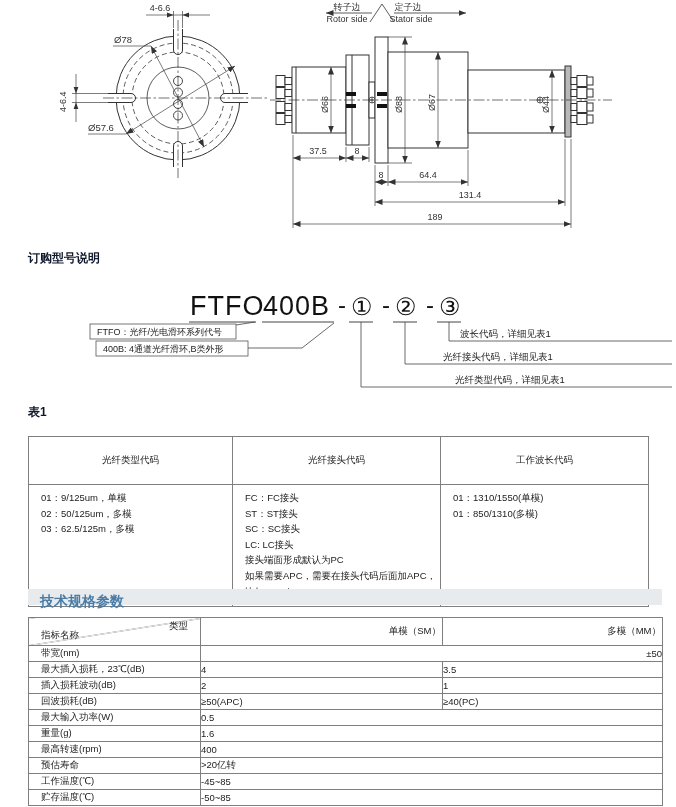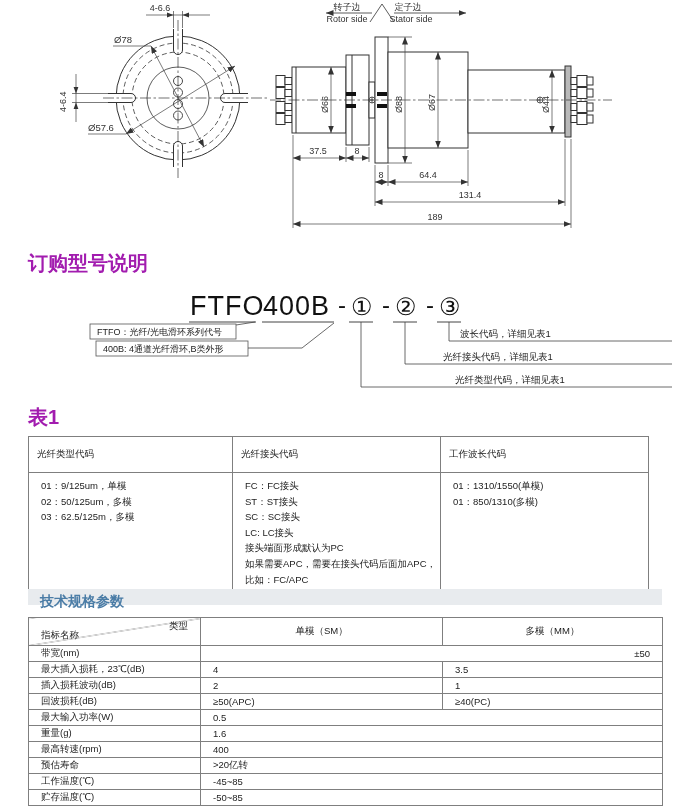--- a/index.html
+++ b/index.html
@@ -1,33 +1,33 @@
 <!DOCTYPE html>
 <html><head>
 <meta charset="utf-8">
 <style>
   html,body{margin:0;padding:0}
   body{width:676px;height:807px;position:relative;background:#fff;
        font-family:"Liberation Sans",sans-serif;color:#222;overflow:hidden}
   svg text{font-family:"Liberation Sans",sans-serif}
-  .sec-title{position:absolute;left:28px;font-size:20px;font-weight:bold;color:#a21caf}
+  .sec-title{position:absolute;left:28px;font-size:12px;font-weight:bold;color:#0f172a}
   
   table.t1{position:absolute;left:28px;top:436px;width:620px;border-collapse:collapse;table-layout:fixed}
   .t1 th,.t1 td{border:1px solid #7f7f7f}
-  .t1 th{height:19px;font-size:9.5px;font-weight:normal;text-align:left;color:#222;padding:8px}
+  .t1 th{height:19px;font-size:9.5px;font-weight:normal;text-align:center;color:#222;padding:14px}
   .t1 td{vertical-align:top;padding:5px 12px 7px;font-size:9.5px}
   .t1 td div{line-height:15.6px;white-space:nowrap}
   
   .spec-bar{position:absolute;left:28px;top:589px;width:622px;height:16px;background:#e8ebee;
             color:#4a7ca6;font-size:14px;font-weight:bold;line-height:24px;padding-left:12px}
   table.spec{position:absolute;left:28px;top:617px;width:634px;border-collapse:collapse;table-layout:fixed}
   .spec th,.spec td{border:1px solid #7f7f7f;font-size:9.5px;color:#222;font-weight:normal}
-  .spec td{height:15px;padding:0 12px;text-align:left}
+  .spec td{height:15px;padding:0 0;text-align:left}
   .spec td.lbl{padding-left:12px}
-  .spec th.colh{height:25px;text-align:center}
+  .spec th.colh{height:25px;text-align:right}
   .spec td.ctr{text-align:right}
   .spec th.diag{position:relative;padding:0;height:25px;
      background:linear-gradient(to bottom right,transparent calc(50% - 0.6px),#8a8a8a calc(50%),transparent calc(50% + 0.6px))}
   .spec th.diag .corner-type{position:absolute;top:2px;right:12px;font-size:9.5px}
   .spec th.diag .corner-name{position:absolute;bottom:3px;left:12px;font-size:9.5px}
 </style>
 </head>
 <body>
 
 <svg width="676" height="242" viewBox="0 0 676 242" style="position:absolute;left:0;top:0">

